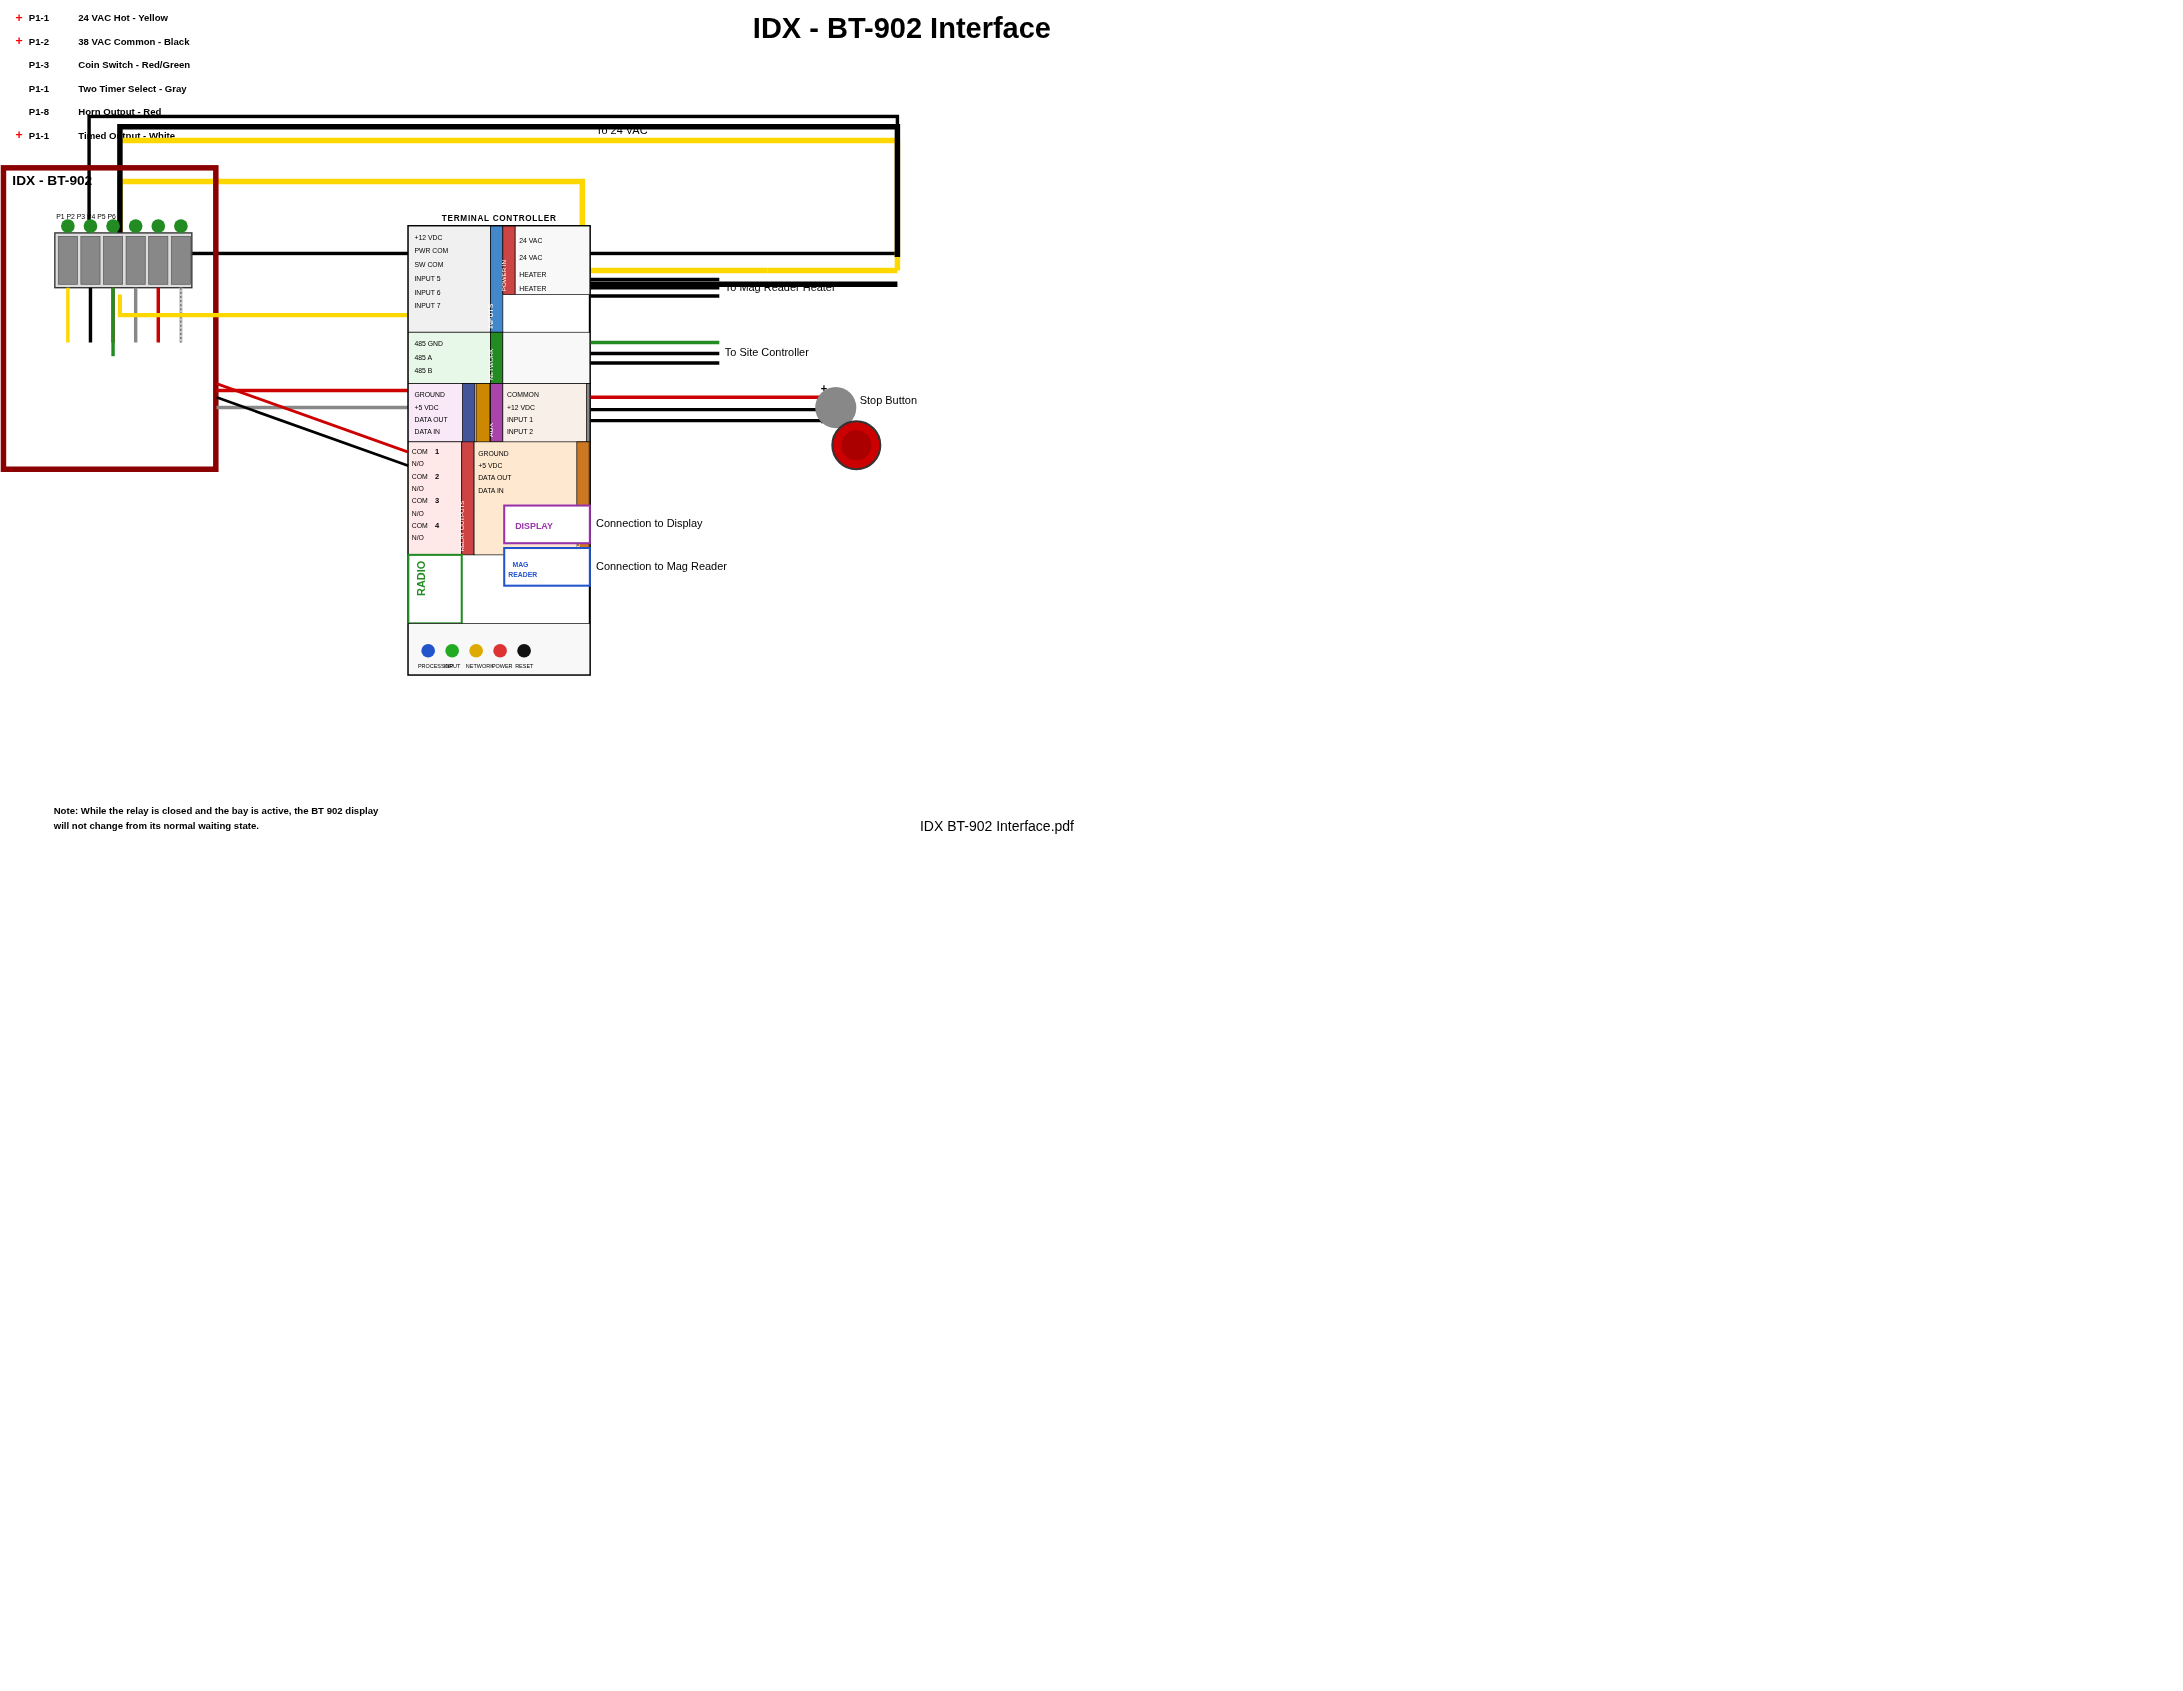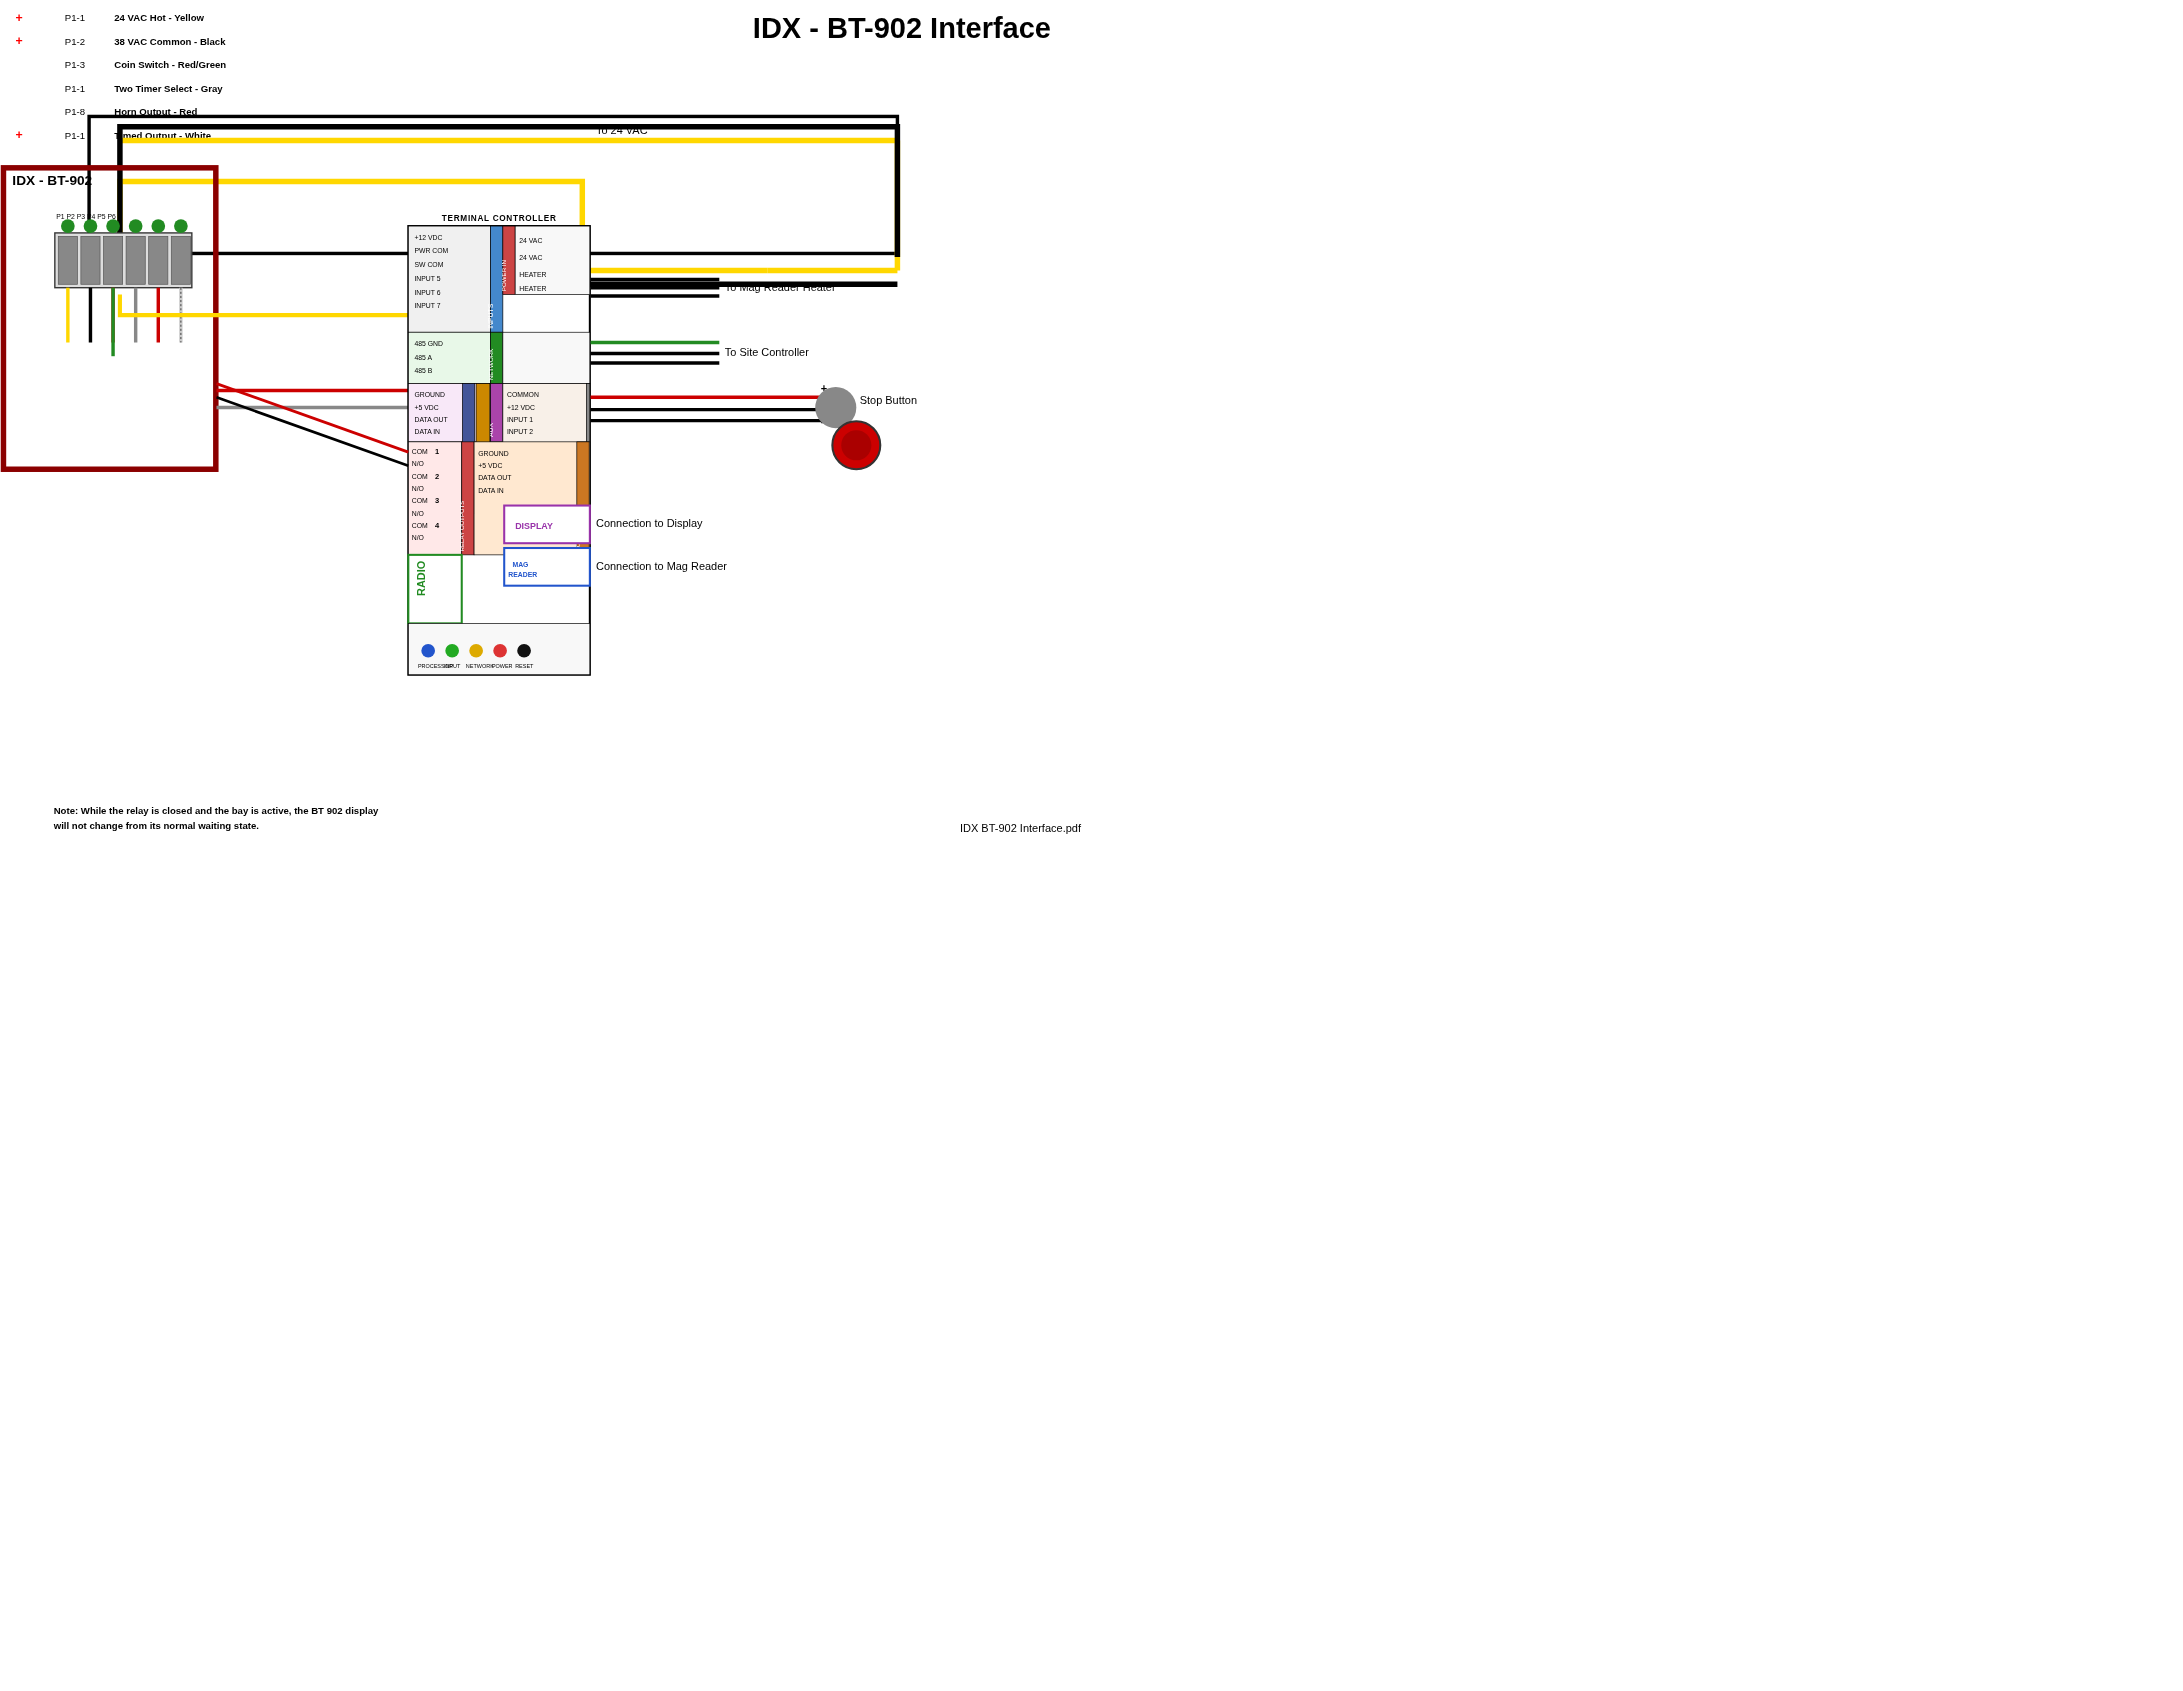--- a/index.html
+++ b/index.html
@@ -37,24 +37,23 @@
     }
     .pin-plus {
       color: red;
       font-weight: bold;
       font-size: 12.3px;
       margin-right: 4.1px;
       width: 11px;
       text-align: center;
     }
     .pin-name {
-      font-weight: normal;
+      font-weight: bold;
       min-width: 30px;
       margin-right: 5.5px;
-      margin-left: 36px;
     }
     .pin-desc {
       font-weight: bold;
       margin-left: 14px;
     }
 
     
     .bottom-note {
       position: absolute;
       bottom: 12.3px;
@@ -63,22 +62,22 @@
       font-weight: bold;
       color: #000;
       line-height: 1.6;
       margin-left: 40px;
     }
 
     
     .bottom-filename {
       position: absolute;
       bottom: 12.3px;
-      right: 11px;
-      font-size: 11px;
+      right: 18px;
+      font-size: 14px;
       color: #000;
     }
 
     
     .wiring-svg {
       position: absolute;
       top: 0;
       left: 0;
       width: 1092px;
       height: 846px;

